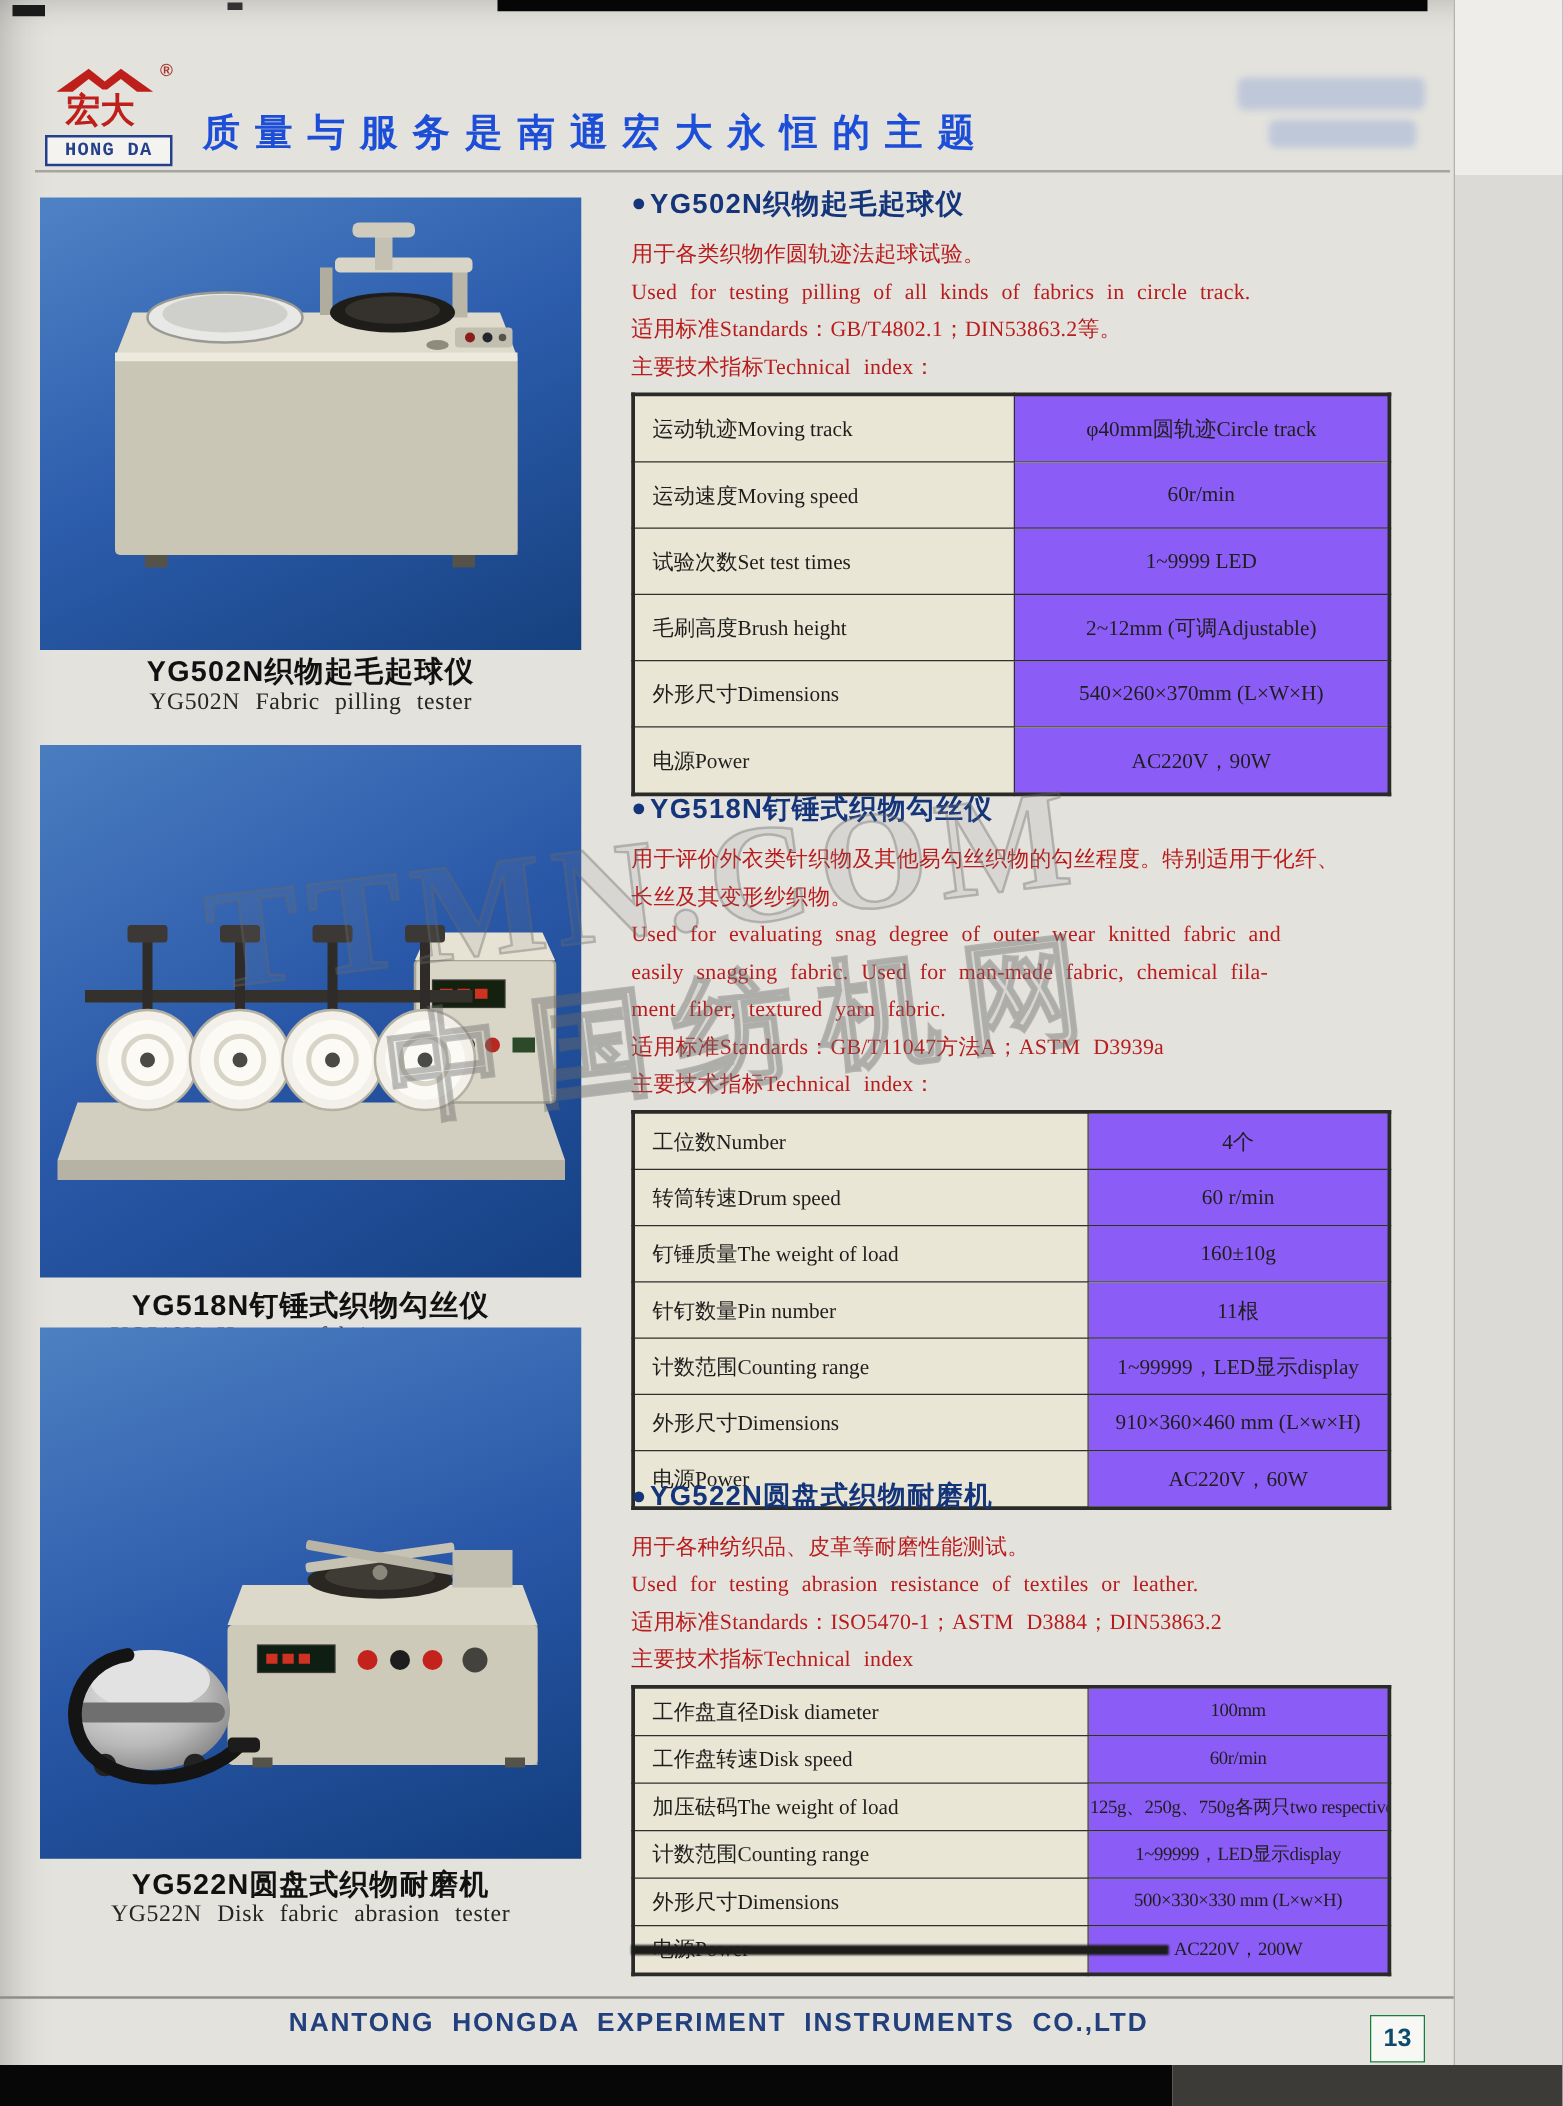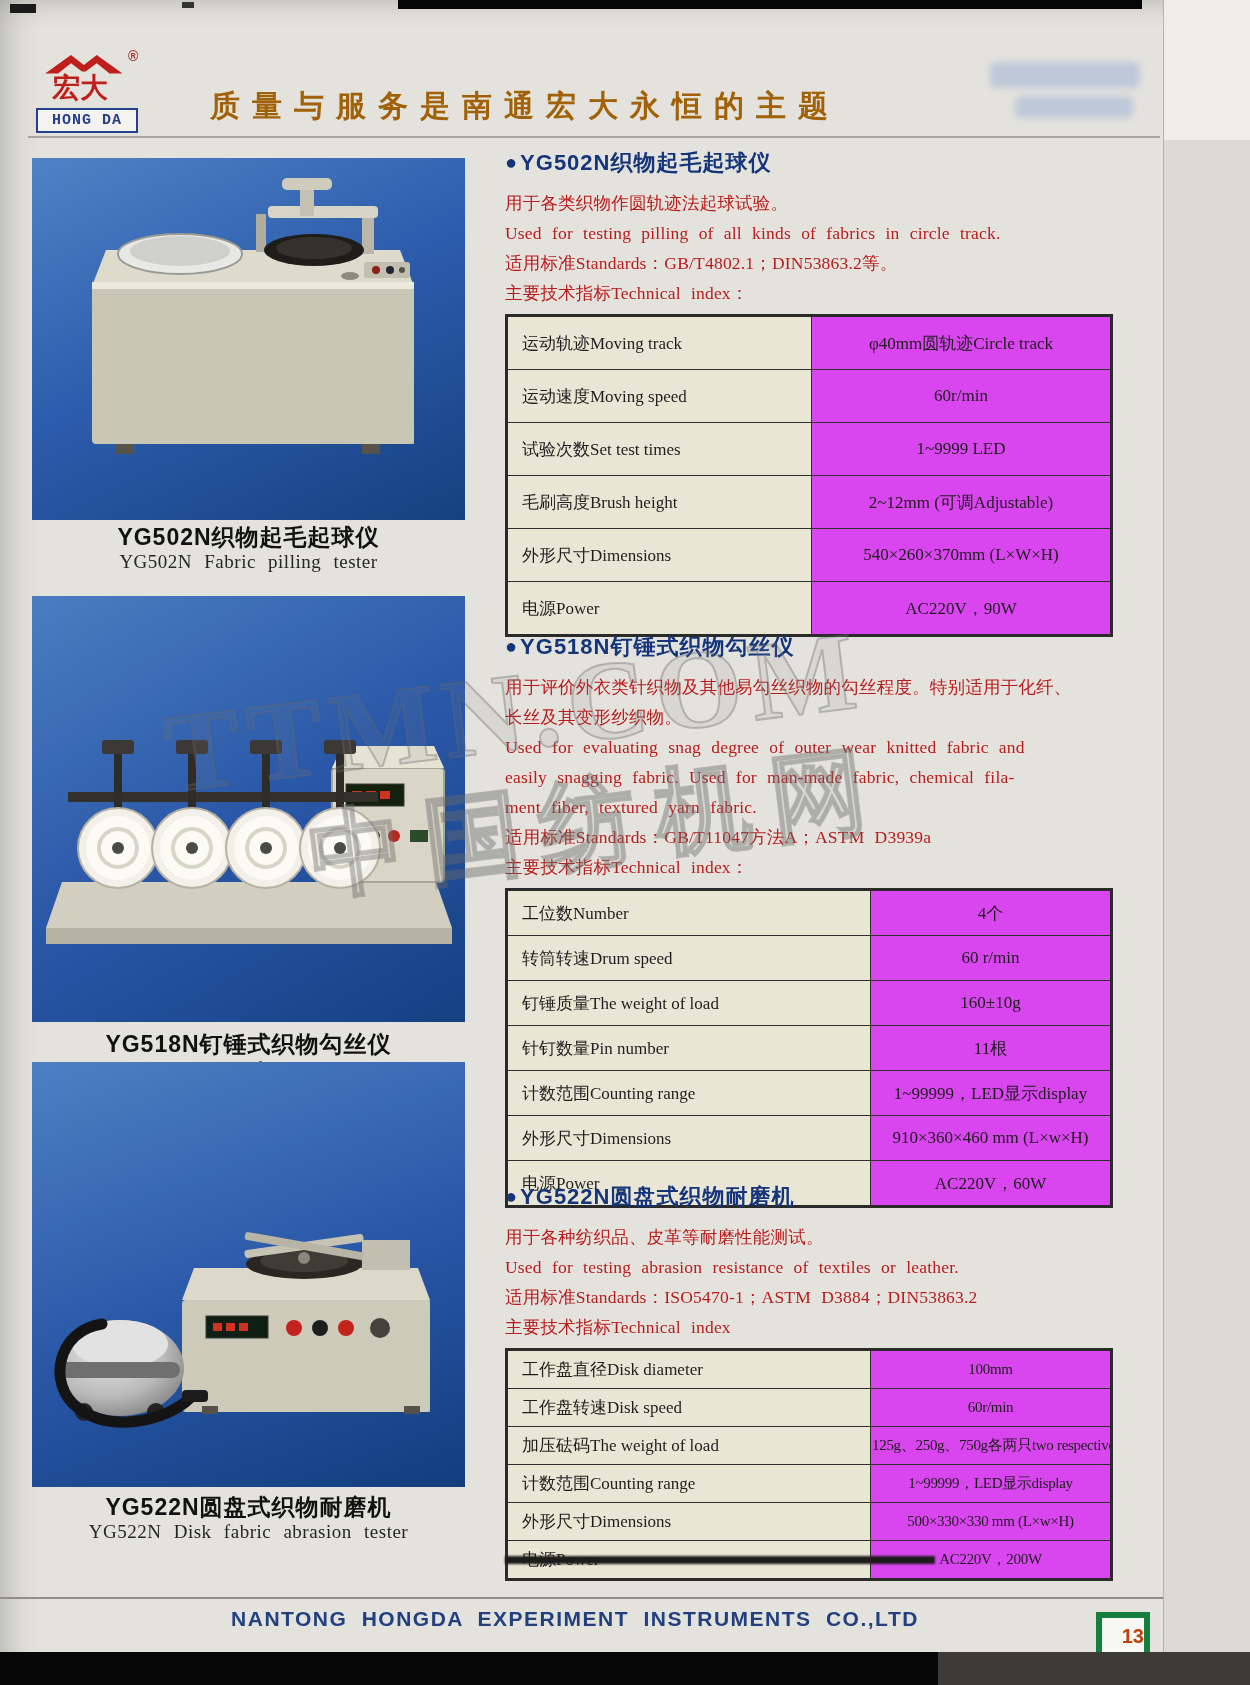--- a/index.html
+++ b/index.html
@@ -20,21 +20,21 @@
   .ghost2{top:96px;left:1015px;width:118px;height:22px;}
   .bottom-bar{top:1652px;left:0;width:938px;height:33px;background:#070707;}
   .bottom-bar-right{top:1652px;left:938px;width:312px;height:33px;background:#3c3b38;}
 
   
   .logo{top:50px;left:36px;width:102px;height:86px;}
   .logo-emblem{position:absolute;top:0;left:0;width:92px;height:56px;}
   .logo-reg{position:absolute;top:-2px;left:92px;font-size:14px;color:#a8342e;font-weight:bold;}
   .logo-box{position:absolute;top:58px;left:0;width:98px;border:2px solid #24408c;background:#f4f3ef;
             color:#24408c;font-weight:700;font-size:15px;letter-spacing:1px;text-align:center;padding:2px 0;font-family:Liberation Mono, monospace;}
-  .slogan{top:86px;left:162px;font-size:30px;font-weight:700;color:#a16207;letter-spacing:12px;white-space:nowrap;margin-left:48px;}
+  .slogan{top:86px;left:162px;font-size:30px;font-weight:700;color:#1d4ed8;letter-spacing:12px;white-space:nowrap;}
   .header-line{top:136px;left:28px;width:1132px;height:2px;background:#a6a5a1;}
 
   
   .photo{position:absolute;left:32px;width:433px;margin:0;overflow:hidden;}
   .photo1{top:158px;height:362px;background:linear-gradient(155deg,#4f82c5 0%,#2c5cac 48%,#16417f 100%);}
   .photo2{top:596px;height:426px;background:linear-gradient(150deg,#4a7dc0 0%,#2a58a8 50%,#154083 100%);}
   .photo3{top:1062px;height:425px;background:linear-gradient(160deg,#4d80c2 0%,#2a58a8 52%,#123d7e 100%);}
   .photo svg{display:block;width:100%;height:100%;}
   .caption{left:32px;width:433px;text-align:center;white-space:nowrap;}
   .caption-cn{font-weight:700;font-size:23px;color:#111;letter-spacing:1px;font-family:"Liberation Sans",sans-serif;}
@@ -47,39 +47,39 @@
   .spec-section{position:absolute;left:505px;width:608px;}
   .s1{top:148px;} .s2{top:632px;} .s3{top:1182px;}
   .spec-section h2{margin:0 0 10px 0;font-size:22px;font-weight:700;color:#15357a;letter-spacing:1px;
                    font-family:"Liberation Sans",sans-serif;}
   .bullet{font-size:20px;margin-right:2px;vertical-align:1px;}
   .desc p{margin:0;line-height:30px;font-size:17.5px;color:#b91c1c;font-family:Liberation Serif, serif;
           word-spacing:.32em;letter-spacing:.2px;white-space:nowrap;}
   .spec-table{border-collapse:collapse;width:608px;margin-top:6px;border:3px solid #2a2a28;table-layout:fixed;}
   .spec-table td{border:1.6px solid #2f2f2d;font-size:17px;color:#1e1e1c;font-family:"Liberation Serif",serif;}
   .spec-table td.spec-label{background:#eae6d6;padding-left:14px;margin-left:48px;}
-  .spec-table td.spec-value{background:#d946ef;text-align:center;overflow:hidden;}
+  .spec-table td.spec-value{background:#8b5cf6;text-align:center;overflow:hidden;}
   .t1 td.spec-label{width:288px;} .t2 td.spec-label,.t3 td.spec-label{width:347px;}
   .t1 td{height:50px;} .t2 td{height:42px;} .t3 td{height:35px;}
   .t3 td.spec-value{font-size:15px;letter-spacing:-.3px;white-space:nowrap;}
 
   
   .watermark{top:630px;left:170px;width:980px;transform:rotate(-7deg);pointer-events:none;opacity:.85;}
   .wm-line{font-family:"Liberation Serif",serif;font-weight:700;color:rgba(130,130,130,.14);
            -webkit-text-stroke:2px rgba(105,105,105,.45);white-space:nowrap;}
   .wm1{font-size:112px;letter-spacing:8px;}
   .wm2{font-size:96px;letter-spacing:20px;margin:-8px 0 0 130px;}
 
   
   .table-shadow{top:1556px;left:505px;width:430px;height:8px;background:#1c1c1a;filter:blur(1px);}
   .footer-line{top:1597px;left:0;width:1163px;height:2px;background:#8f8e8a;}
   .footer-company{top:1607px;left:0;width:1150px;text-align:center;font-size:21px;font-weight:700;
                   color:#23407e;letter-spacing:1.5px;word-spacing:7px;}
-  .page-number-box{top:1612px;left:1096px;width:42px;height:36px;background:#f7f7f3;border:6px solid #15803d;
-                   display:flex;align-items:center;justify-content:flex-end;font-size:20px;font-weight:700;color:#c2410c;}
+  .page-number-box{top:1612px;left:1096px;width:42px;height:36px;background:#f7f7f3;border:1px solid #15803d;
+                   display:flex;align-items:center;justify-content:center;font-size:20px;font-weight:700;color:#0c4a6e;}
 </style>
 </head>
 <body>
 
 <div class="page">
 
   <div class="abs scan-top-bar"></div>
   <div class="abs scan-mark1"></div>
   <div class="abs scan-mark2"></div>
   <div class="abs right-edge"></div>

